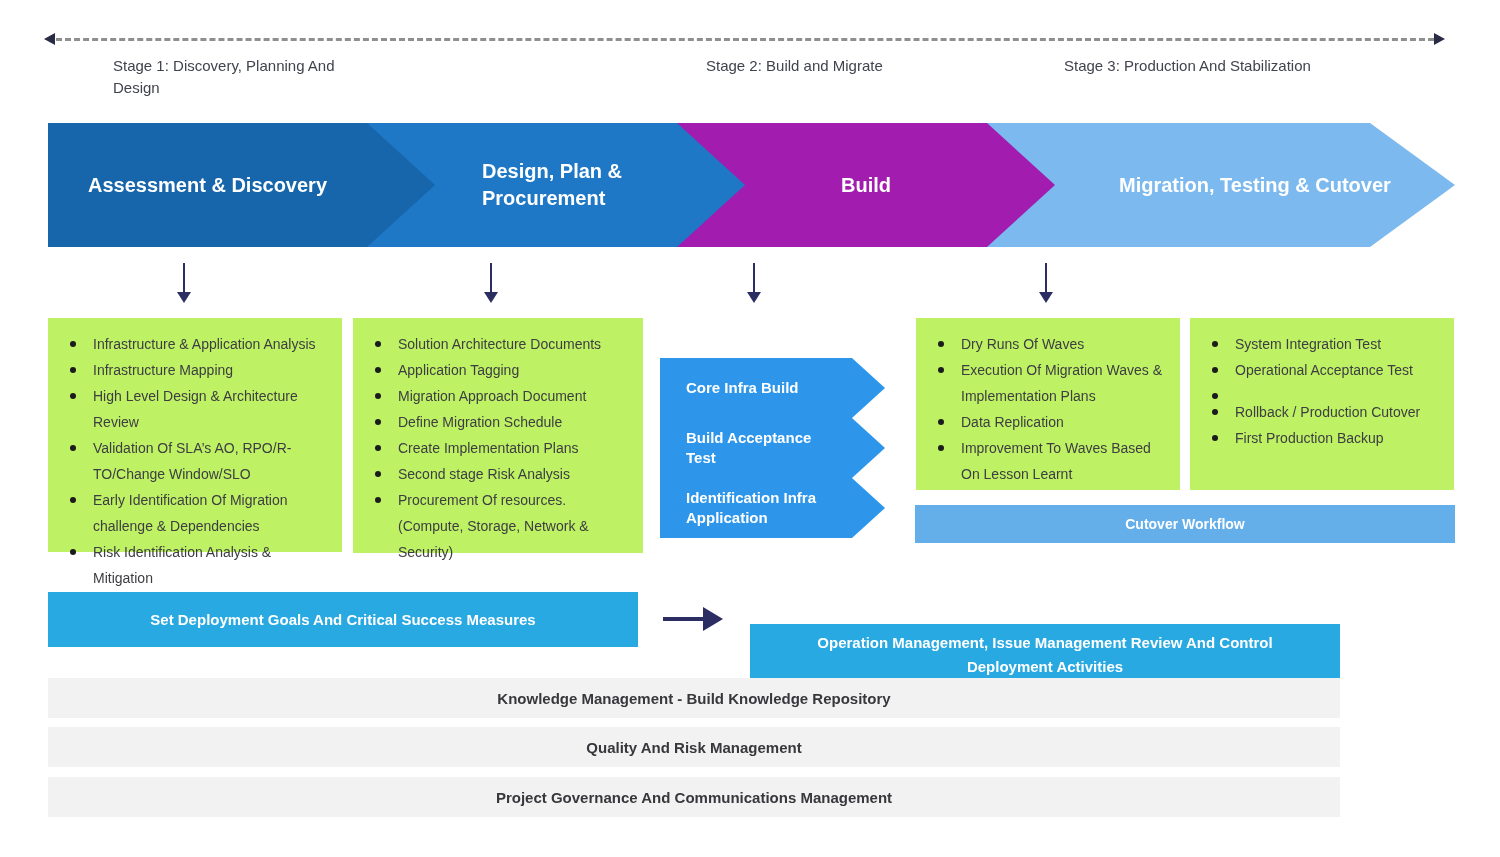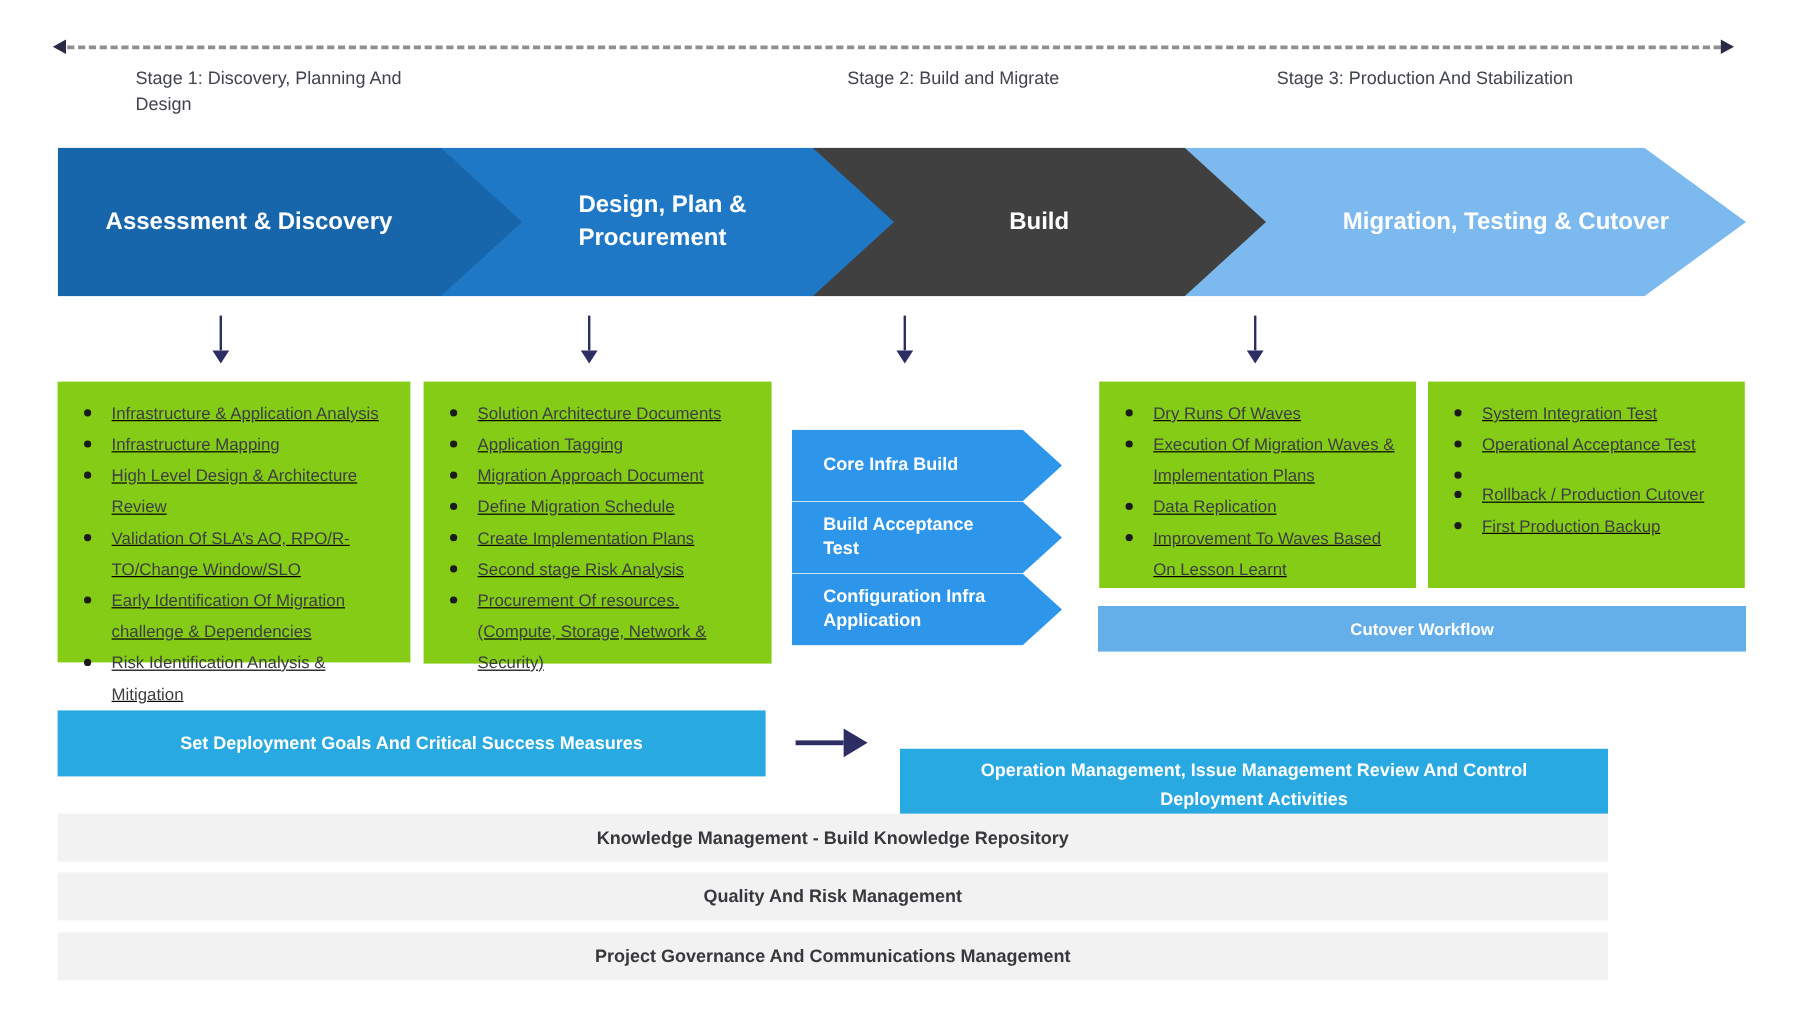--- a/index.html
+++ b/index.html
@@ -16,32 +16,32 @@
   .stage-1{left:113px;width:230px;}
   .stage-2{left:706px;}
   .stage-3{left:1064px;}
   
   .chev{position:absolute;top:123px;height:124px;display:flex;align-items:center;
         color:#fff;font-weight:bold;font-size:20px;line-height:27px;box-sizing:border-box;}
   .chev-1{left:48px;width:387px;background:#1766ab;z-index:4;justify-content:center;padding-right:68px;
           clip-path:polygon(0 0,calc(100% - 68px) 0,100% 50%,calc(100% - 68px) 100%,0 100%);}
   .chev-2{left:367px;width:378px;background:#1e78c6;z-index:3;padding-left:115px;
           clip-path:polygon(0 0,calc(100% - 68px) 0,100% 50%,calc(100% - 68px) 100%,0 100%);}
-  .chev-3{left:677px;width:378px;background:#404040;z-index:2;justify-content:center;padding:0 68px;
+  .chev-3{left:677px;width:378px;background:#a21caf;z-index:2;justify-content:center;padding:0 68px;
           clip-path:polygon(0 0,calc(100% - 68px) 0,100% 50%,calc(100% - 68px) 100%,0 100%);}
   .chev-4{left:987px;width:468px;background:#7cb9ee;z-index:1;padding-left:132px;
           clip-path:polygon(0 0,calc(100% - 85px) 0,100% 50%,calc(100% - 85px) 100%,0 100%);}
   
   .down-arrow{position:absolute;top:263px;width:14px;height:42px;}
   .down-arrow .shaft{width:2px;height:29px;background:#2b2d63;margin:0 auto;}
   .down-arrow .head{width:0;height:0;border-left:7px solid transparent;border-right:7px solid transparent;
                     border-top:11px solid #2b2d63;margin:0 auto;}
   .da-1{left:177px;} .da-2{left:484px;} .da-3{left:747px;} .da-4{left:1039px;}
   
-  .panel{position:absolute;background:#84cc16;box-sizing:border-box;padding:13px 14px 0 22px;text-decoration:underline;}
+  .panel{position:absolute;background:#bef264;box-sizing:border-box;padding:13px 14px 0 22px;}
   .panel-1{left:48px;top:318px;width:294px;height:234px;}
   .panel-2{left:353px;top:318px;width:290px;height:235px;}
   .panel-4{left:916px;top:318px;width:264px;height:172px;}
   .panel-5{left:1190px;top:318px;width:264px;height:172px;}
   .li{display:flex;gap:17px;font-size:14px;line-height:26px;color:#3d3d42;}
   .dot{width:6px;height:6px;border-radius:50%;background:#1b1b1b;margin-top:10px;flex:none;}
   
   .steps{position:absolute;left:660px;top:326px;display:flex;flex-direction:column;margin-top:32px;}
   .step-arrow{width:225px;height:60px;background:#2e96ea;color:#fff;font-size:15px;font-weight:bold;
               line-height:20px;display:flex;align-items:center;box-sizing:border-box;padding-left:26px;padding-right:44px;
@@ -179,21 +179,21 @@
 
       <div class="step-arrow">
         <span>Core Infra Build</span>
       </div>
 
       <div class="step-arrow">
         <span>Build Acceptance Test</span>
       </div>
 
       <div class="step-arrow">
-        <span>Configuration Infra Application</span>
+        <span>Identification Infra Application</span>
       </div>
     </div>
 
   <div class="panel panel-4">
 
       <div class="li">
         <span class="dot"></span>
         <span>Dry Runs Of Waves</span>
       </div>
 

